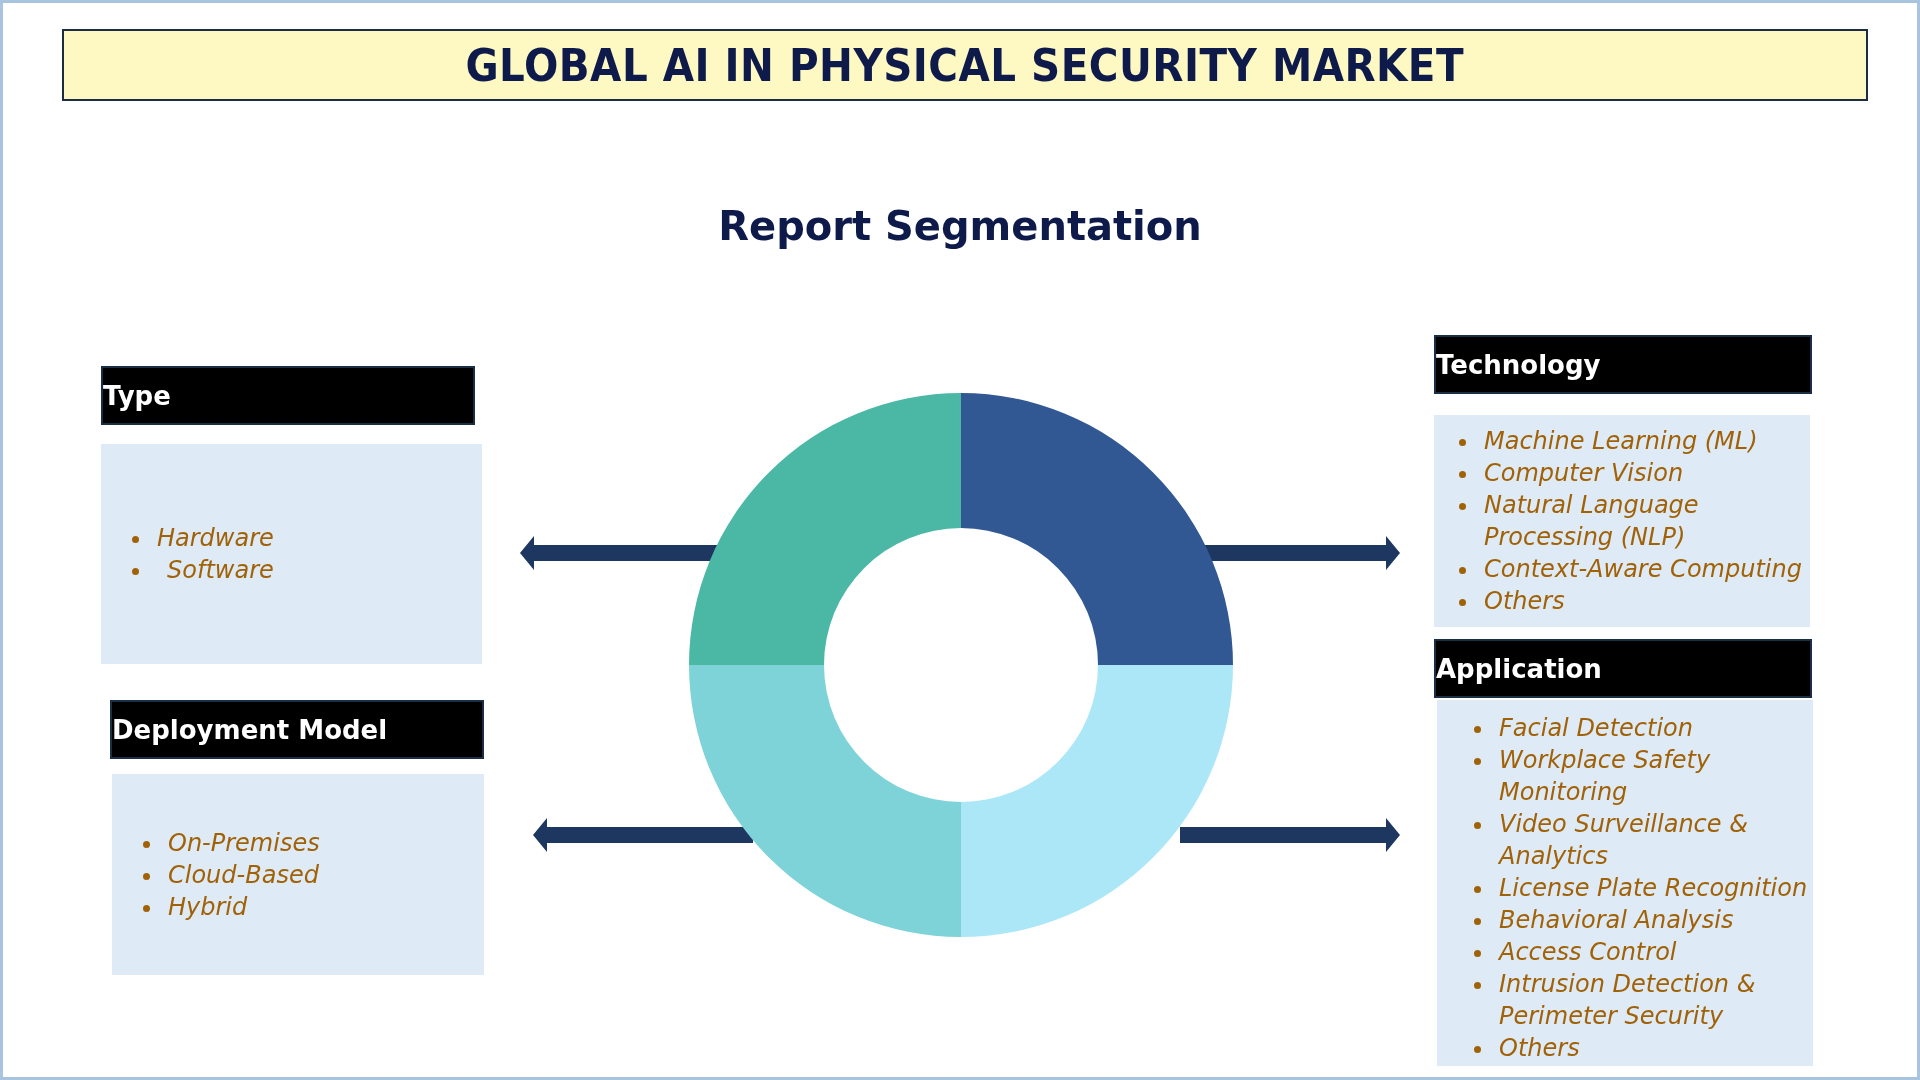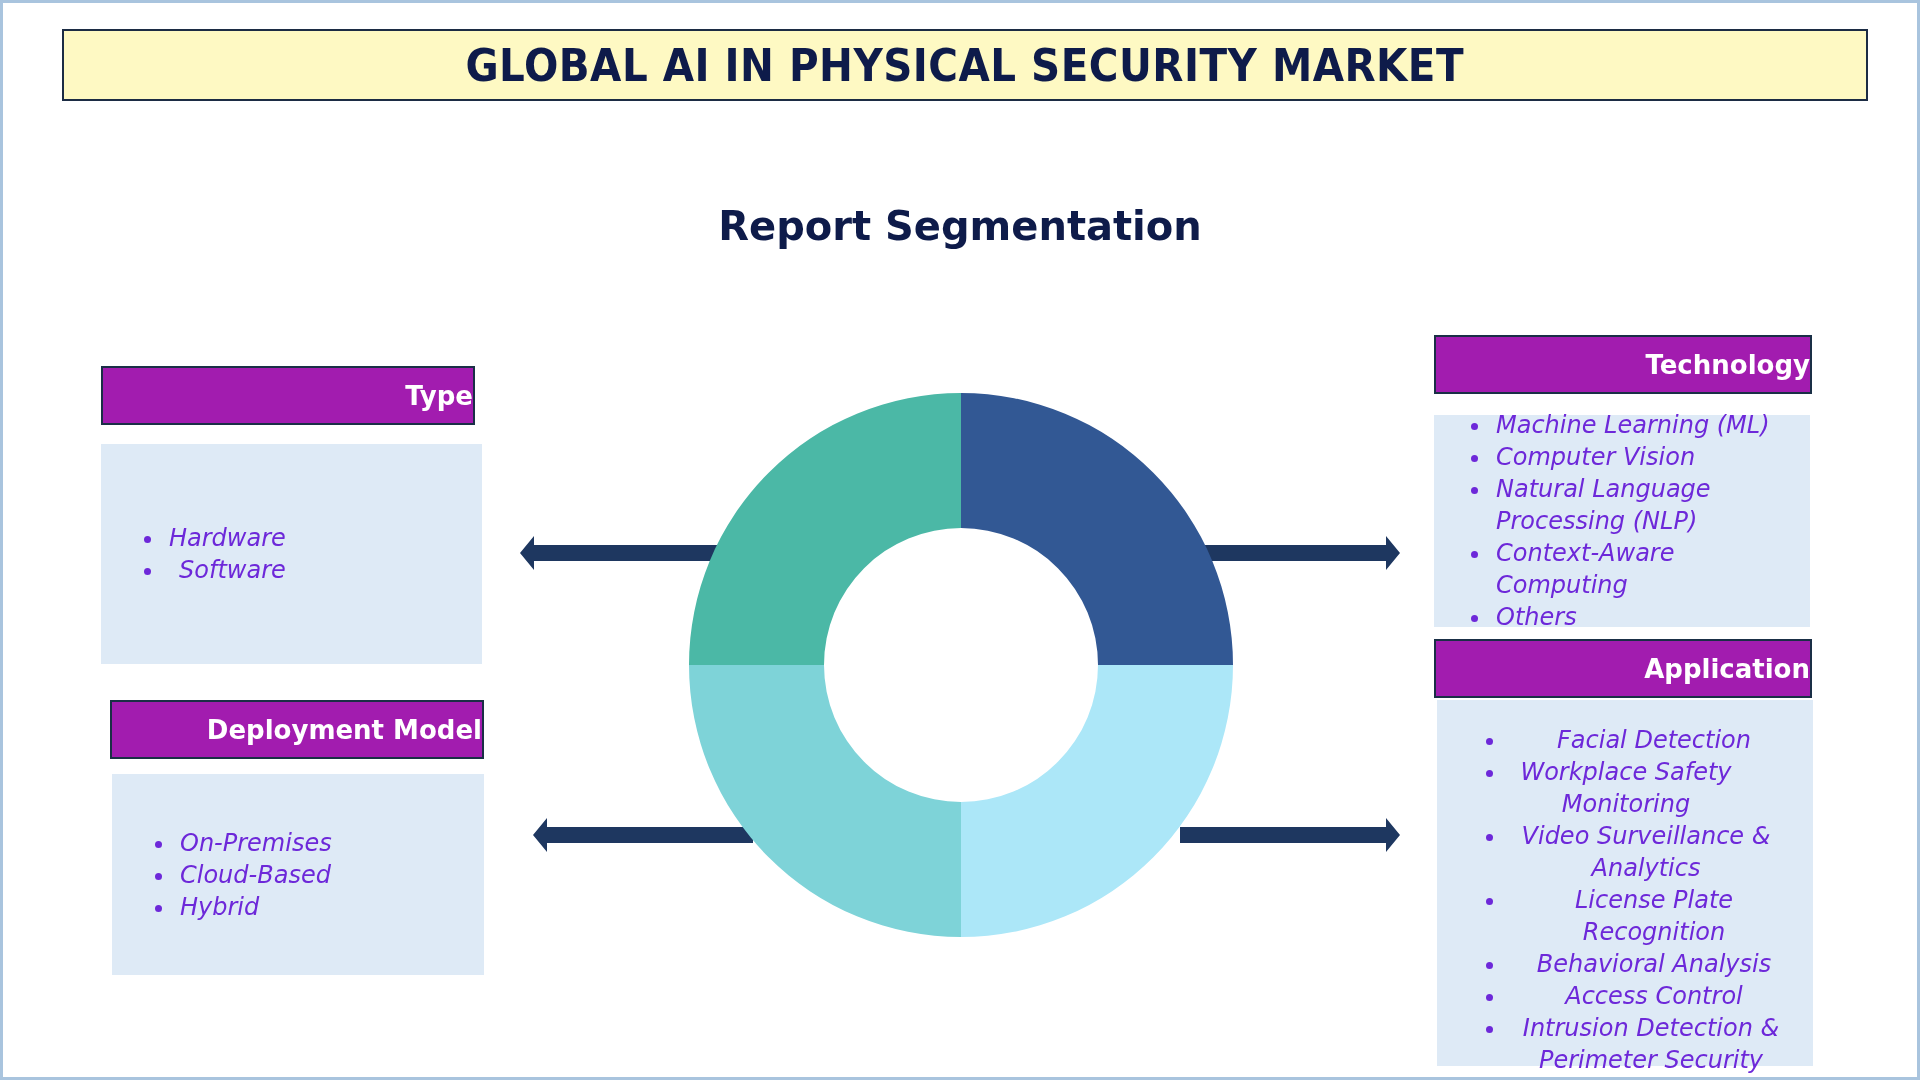--- a/index.html
+++ b/index.html
@@ -21,33 +21,33 @@
     font-family: "DejaVu Sans", sans-serif; font-weight: bold;
     font-size: 44px; color: #0e1b4a; letter-spacing: 0.5px;
     transform: scaleX(0.92);
   }
   .subtitle {
     position: absolute; left: 0; width: 1920px; top: 203px; text-align: center;
     font-family: "DejaVu Sans", sans-serif; font-weight: bold; font-size: 40px;
     color: #0e1b4a;
   }
   .seg-header {
-    position: absolute; box-sizing: border-box; background: #a21caf;
+    position: absolute; box-sizing: border-box; background: #000000;
     border: 2px solid #1a2f46; color: #ffffff;
-    display: flex; align-items: center; justify-content: flex-end;
+    display: flex; align-items: center; justify-content: flex-start;
     font-family: "DejaVu Sans", sans-serif; font-weight: bold; font-size: 26px;
   }
   .seg-body {
     position: absolute; box-sizing: border-box; background: #deeaf6;
     display: flex; align-items: center;
   }
   .seg-body ul {
-    margin: 16px; padding: 0 0 0 54px; list-style: disc;
+    margin: 4px; padding: 0 0 0 54px; list-style: disc;
     font-family: "DejaVu Sans", sans-serif; font-style: italic;
-    font-size: 24px; line-height: 32px; color: #6d28d9;
+    font-size: 24px; line-height: 32px; color: #a16207;
   }
   .seg-body.top ul { align-self: flex-start; }
   .seg-body li { padding-left: 4px; }
   .arrow { position: absolute; }
   .donut { position: absolute; left: 689px; top: 393px; width: 544px; height: 544px; }
 </style>
 </head>
 <body>
 
 <div class="frame"></div>
@@ -89,21 +89,21 @@
     <li style="width:240px;">Natural Language Processing (NLP)</li>
     <li>Context-Aware Computing</li>
     <li>Others</li>
   </ul>
 </div>
 
 <div class="seg-header" style="left:1434px; top:639px; width:378px; height:59px;">
   <span>Application</span>
 </div>
 <div class="seg-body top" style="left:1437px; top:700px; width:376px; height:366px; padding-top:8px;">
-  <ul style="width:330px;text-align:center;">
+  <ul style="width:330px;">
     <li>Facial Detection</li>
     <li style="width:230px;">Workplace Safety Monitoring</li>
     <li style="width:270px;">Video Surveillance &amp; Analytics</li>
     <li>License Plate Recognition</li>
     <li>Behavioral Analysis</li>
     <li>Access Control</li>
     <li style="width:280px;">Intrusion Detection &amp; Perimeter Security</li>
     <li>Others</li>
   </ul>
 </div>

